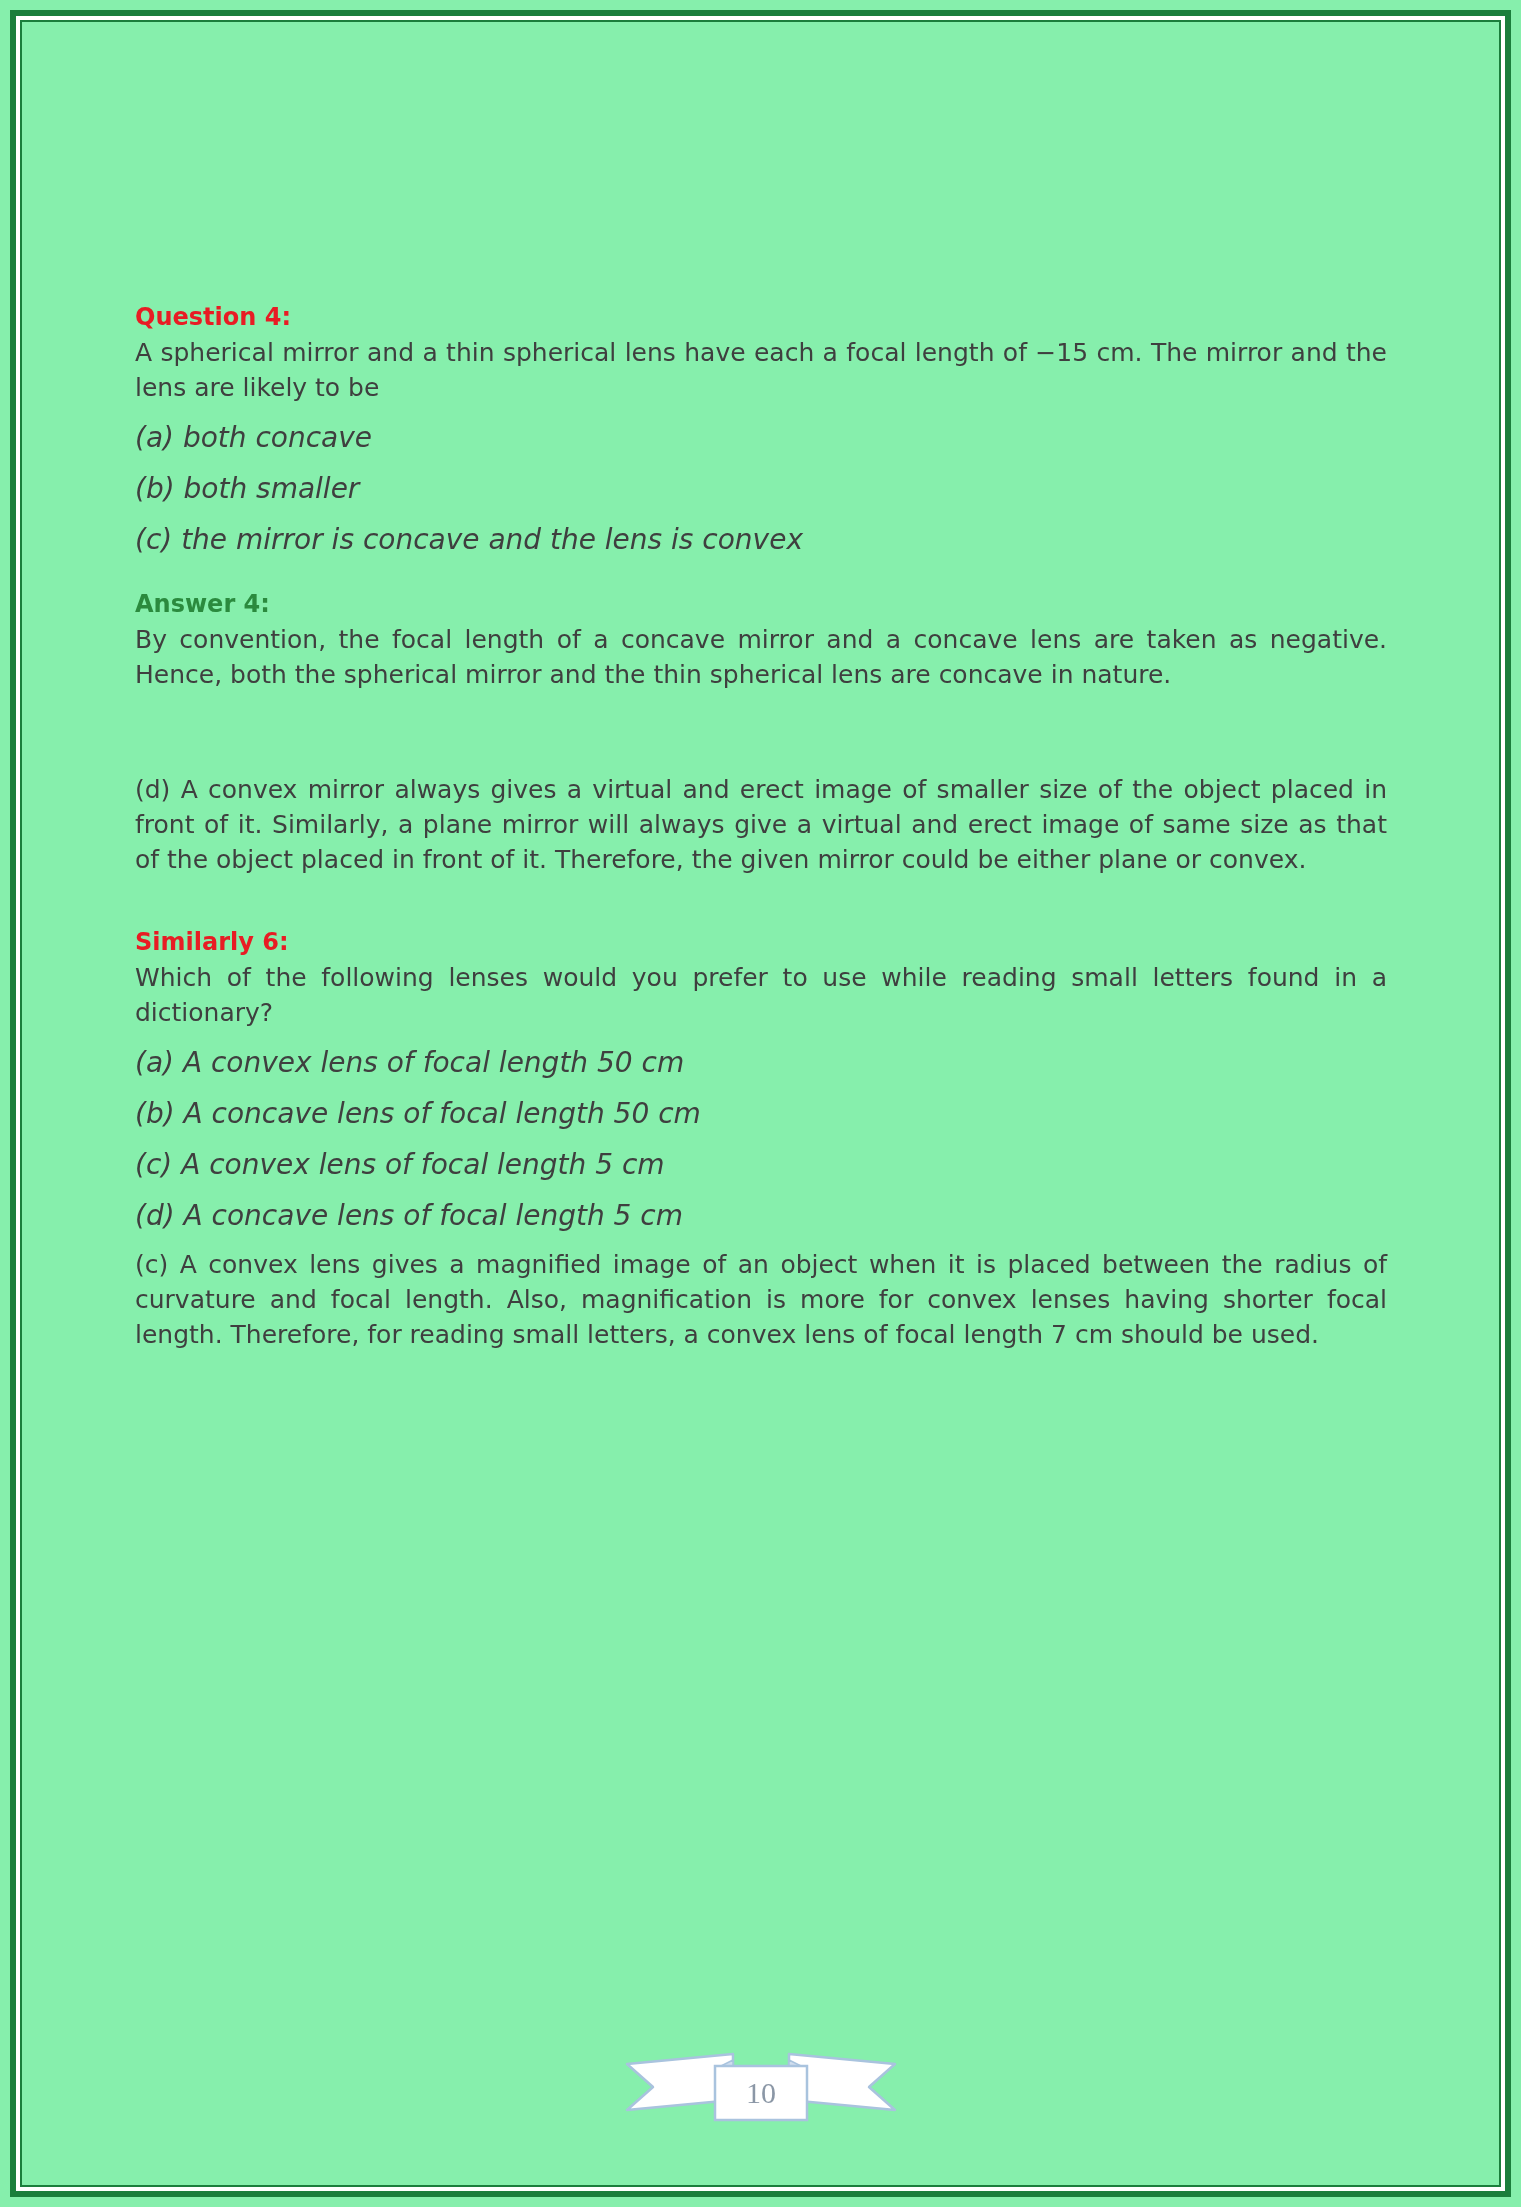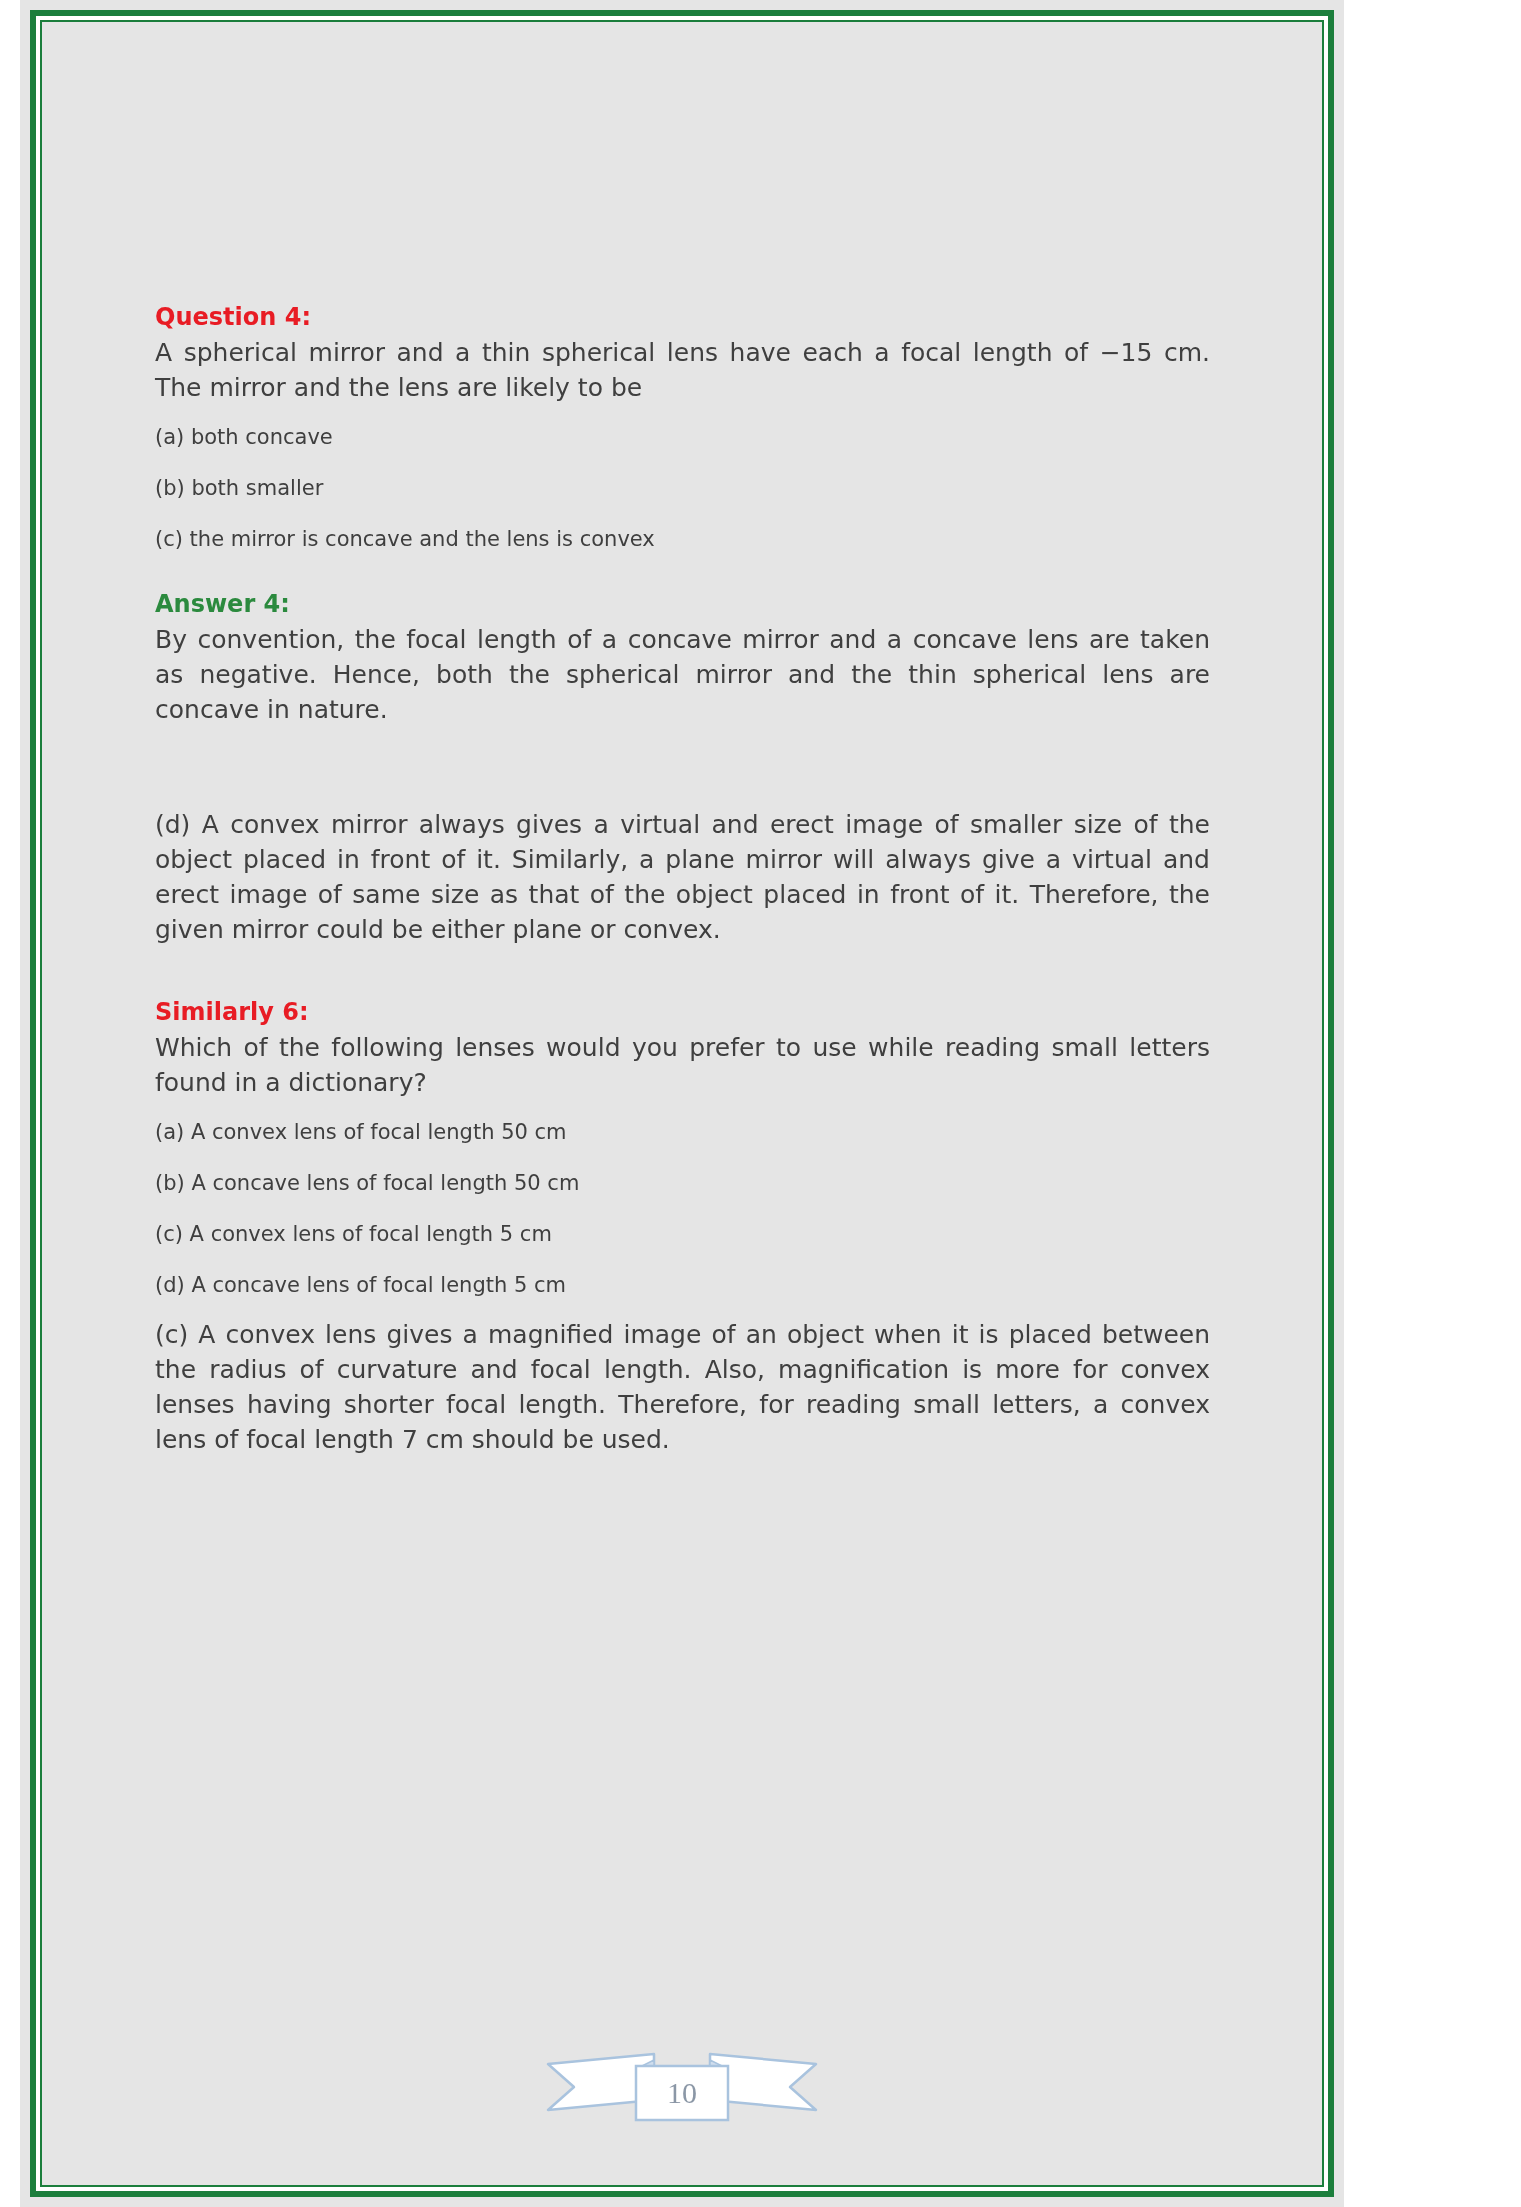--- a/index.html
+++ b/index.html
@@ -1,25 +1,24 @@
 <!DOCTYPE html>
 <html style="--border-green: #1b7e3c; --question-red: #e81c24; --answer-green: #2b8a3e; --body-text: #3f3f3f; --ribbon-blue: #a9c3de; --ribbon-text: #8b97a6;"><head>
 <meta charset="utf-8">
 <style>
   html, body { margin: 0; padding: 0; background: #ffffff; }
 
   .viewport {
-    width: 1324px;
+    width: 1521px;
     height: 2207px;
     position: relative;
-    background: #e5e5e5;
+    background: #86efac;
     overflow: hidden;
     font-family: "DejaVu Sans", "Liberation Sans", sans-serif;
     color: var(--body-text, #3f3f3f);
-    margin-left: 20px;
   }
 
   
   .frame {
     position: absolute;
     inset: 10px;
     border: 6px solid var(--border-green, #1b7e3c);
     box-shadow: inset 0 0 0 4px #ffffff, inset 0 0 0 6px var(--border-green, #1b7e3c);
     pointer-events: none;
   }
@@ -38,23 +37,24 @@
   .body-p {
     margin: 0 0 15px 0;
     font-size: 25px;
     line-height: 35px;
     text-align: justify;
     color: var(--body-text, #3f3f3f);
   }
 
   .option {
     margin: 0 0 16px 0;
-    font-size: 21px;
+    font-size: 28px;
     line-height: 35px;
     color: var(--body-text, #3f3f3f);
+    font-style: italic;
   }
   .option:last-of-type { margin-bottom: 0; }
 
   .section { margin: 0; }
   .mt-30 { margin-top: 30px; }
   .mt-14 { margin-top: 14px; }
   .mb-80 { margin-bottom: 80px; }
   .mb-48 { margin-bottom: 48px; }
   .answer .body-p { margin-bottom: 0; }
 

